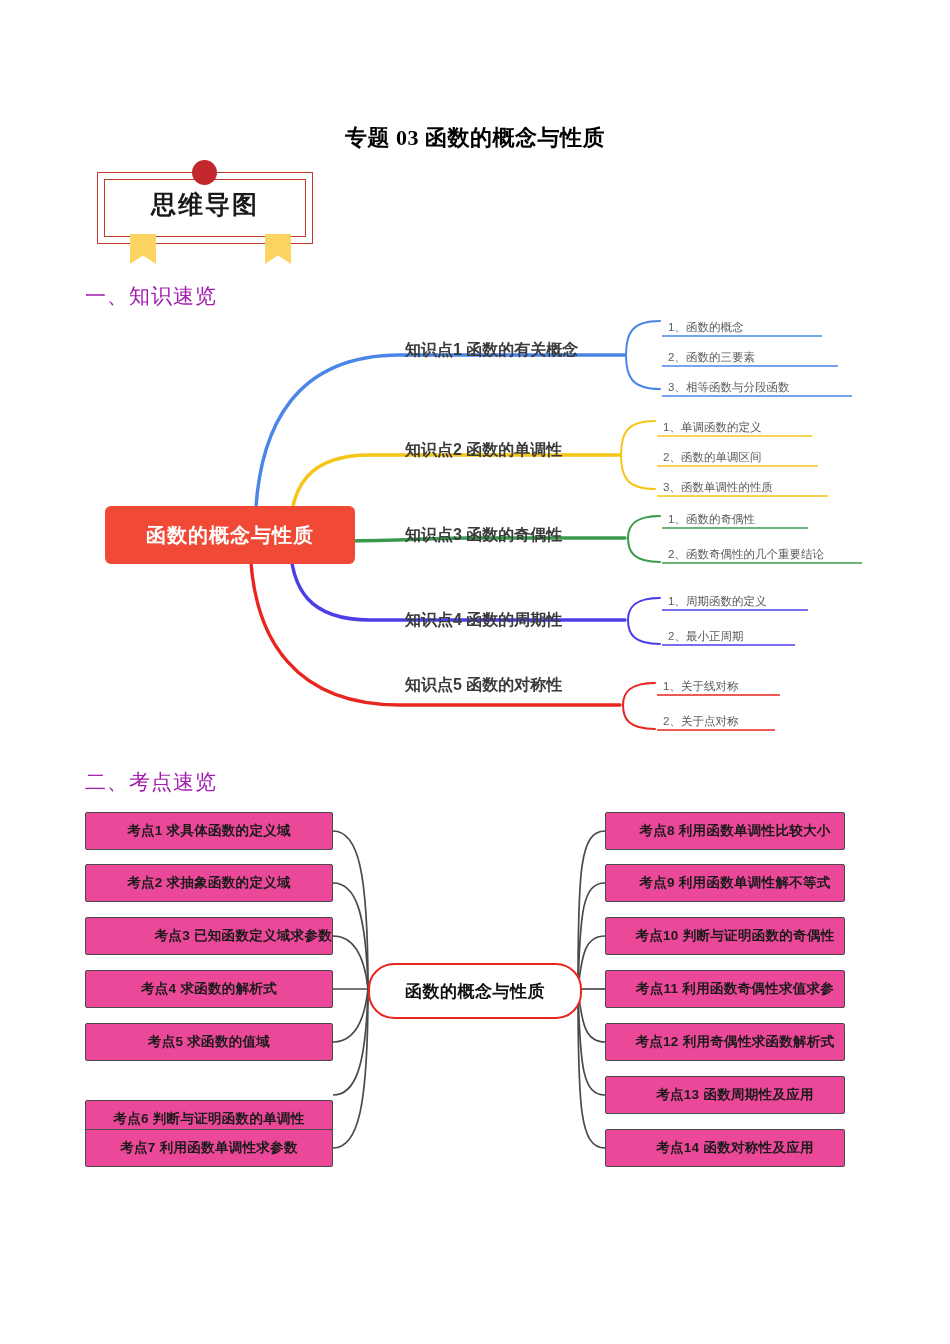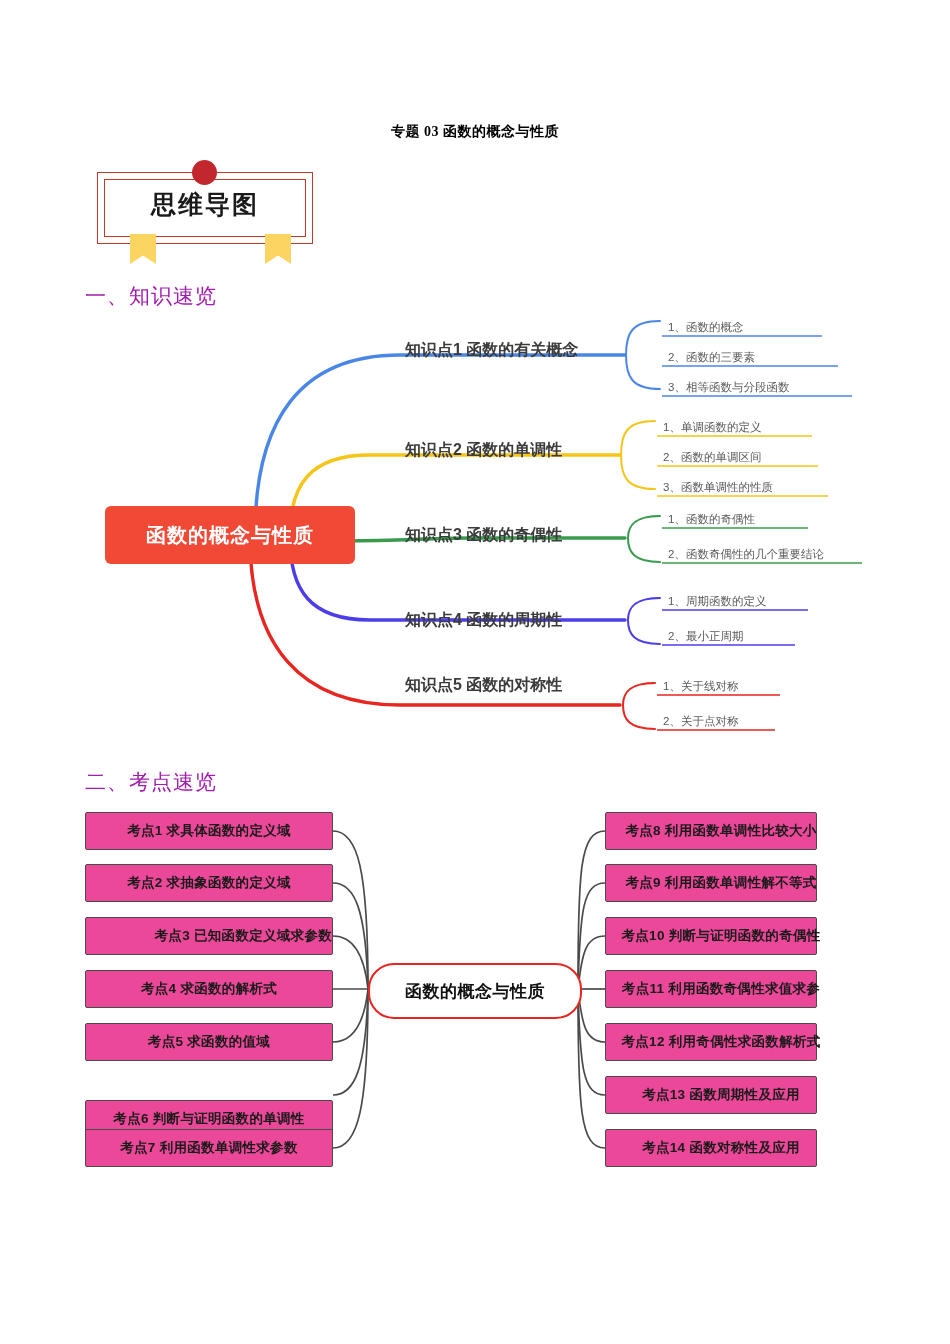--- a/index.html
+++ b/index.html
@@ -17,21 +17,21 @@
   }
 
   
   .doc-title {
     position: absolute;
     left: 0;
     top: 123px;
     width: 950px;
     text-align: center;
     font-family: "Liberation Serif", "DejaVu Serif", serif;
-    font-size: 14px;
+    font-size: 22px;
     font-weight: 700;
     color: #000000;
     letter-spacing: 0.5px;
   }
 
   
   .badge-wrap {
     position: absolute;
     left: 97px;
     top: 172px;
@@ -173,21 +173,21 @@
     z-index: 4;
   }
   .kbox span {
     font-size: 13.5px;
     font-weight: 700;
     color: #1a1a1a;
     white-space: nowrap;
     letter-spacing: 0.3px;
   }
   .kbox.left  { left: 85px;  width: 248px; }
-  .kbox.right { left: 605px; width: 212px; padding-left: 20px; }
+  .kbox.right { left: 605px; width: 240px; padding-left: 20px; }
 
   .center-node-2 {
     position: absolute;
     left: 368px;
     top: 963px;
     width: 210px;
     height: 52px;
     border: 2.2px solid #e8251f;
     border-radius: 26px;
     background: #ffffff;

